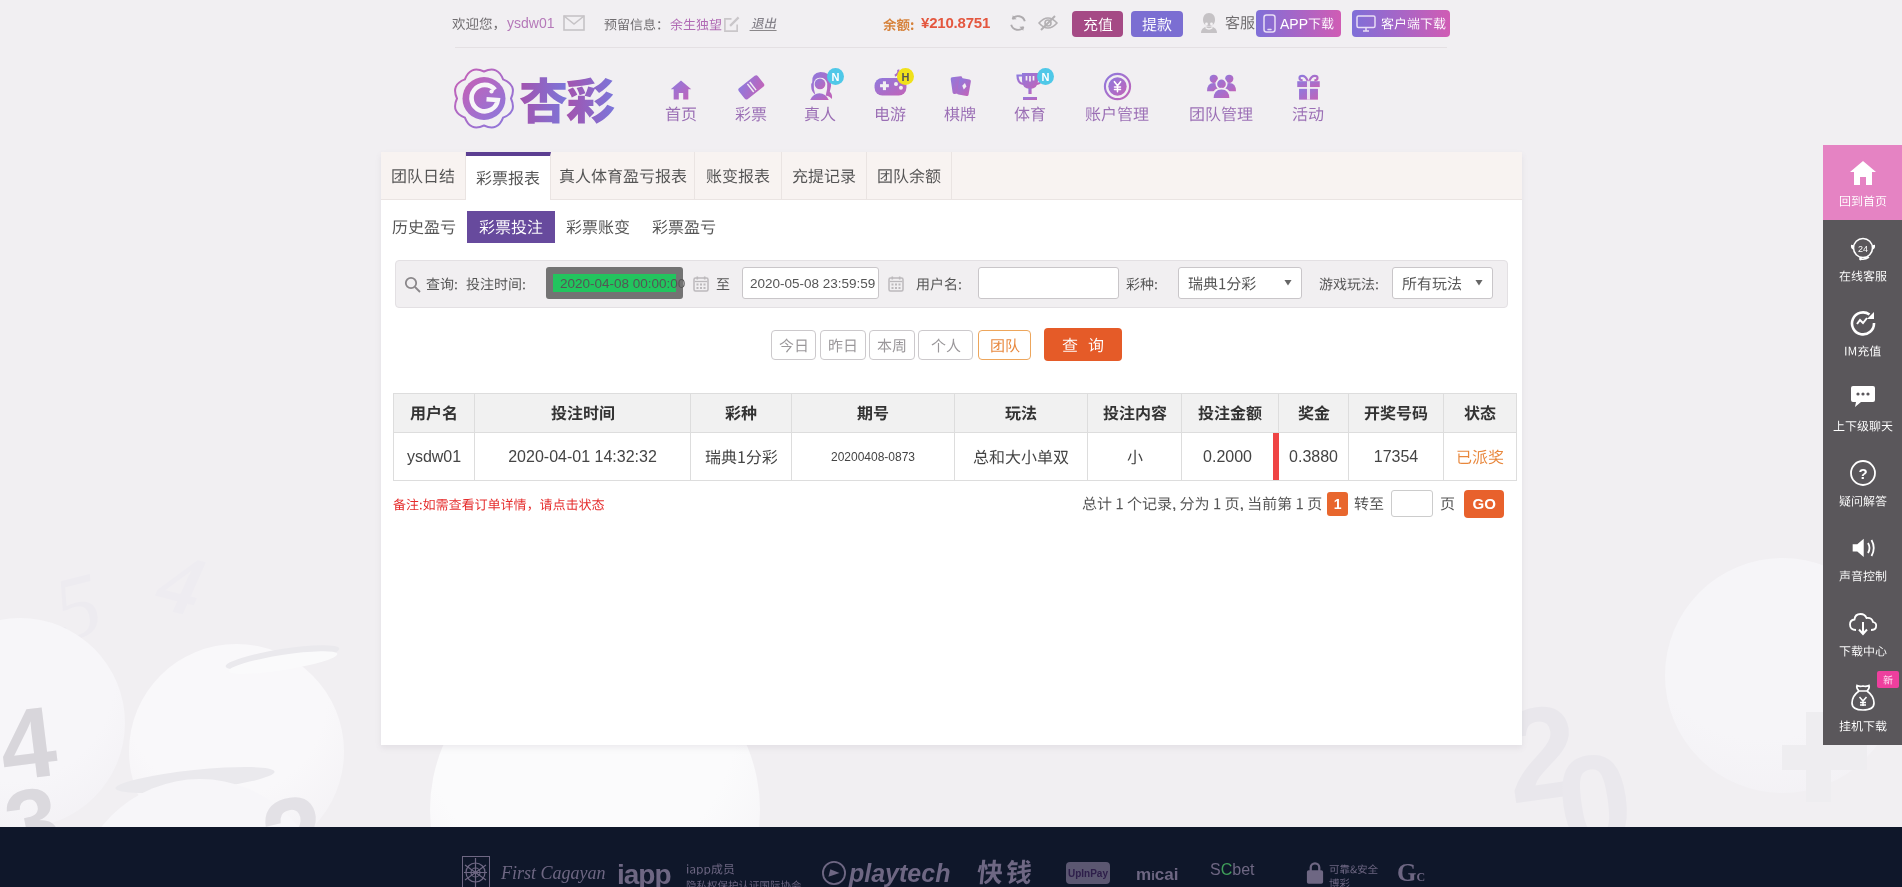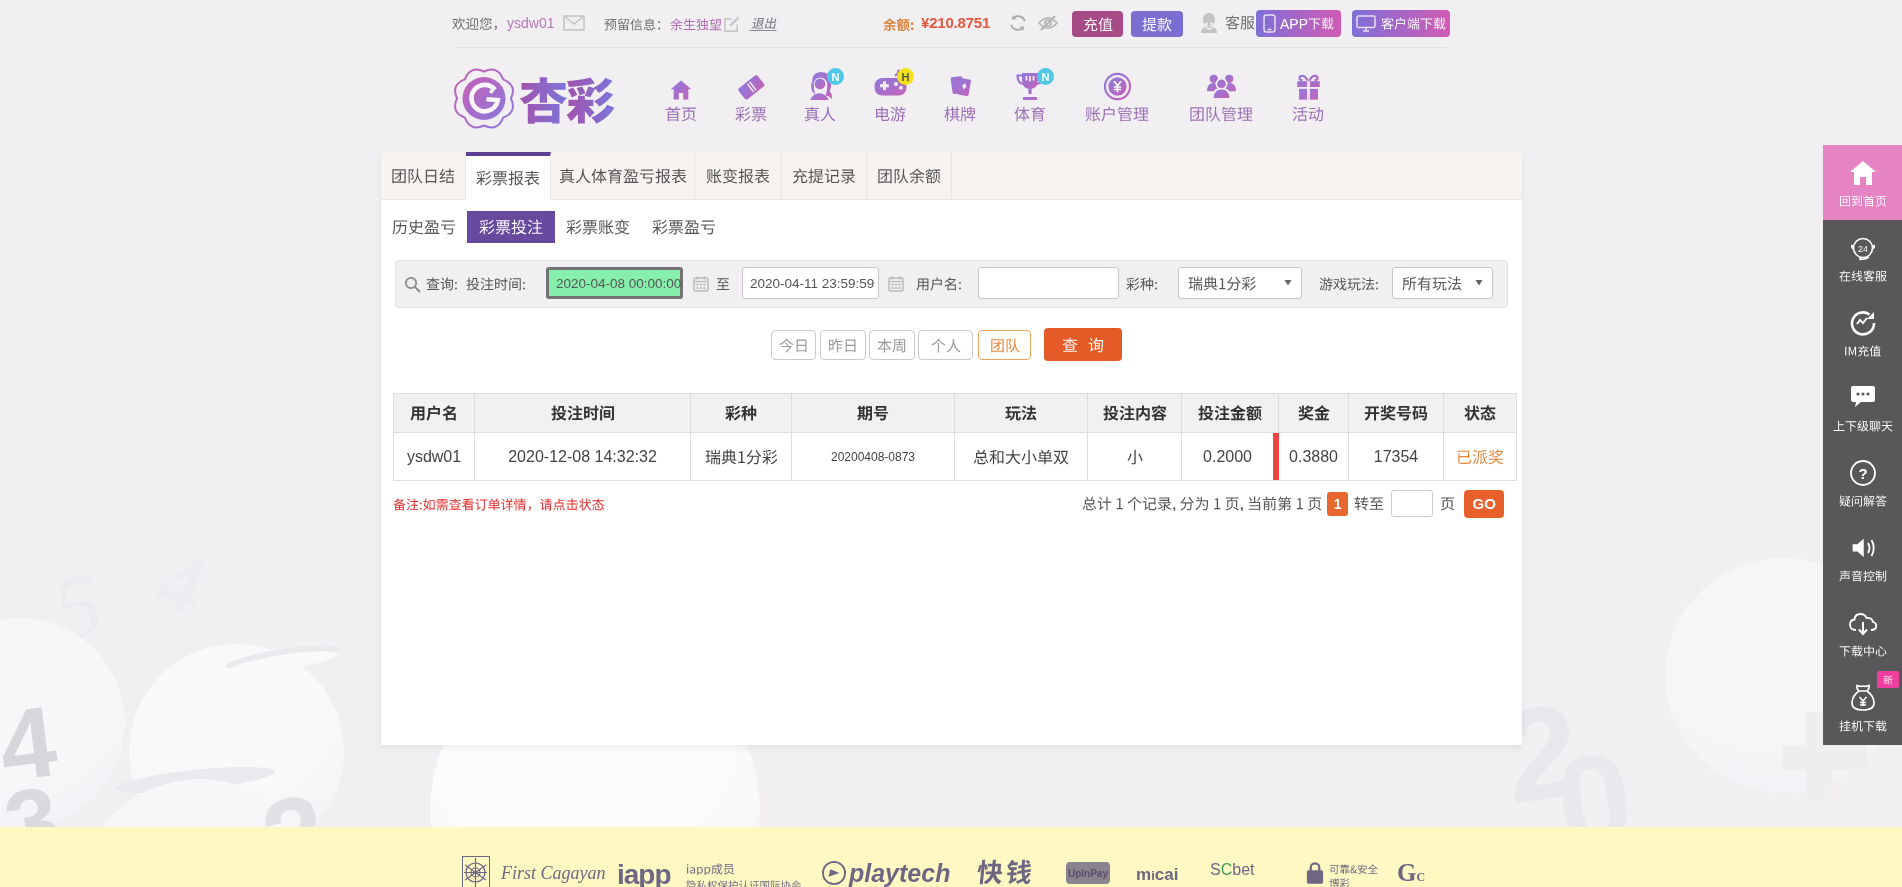--- a/index.html
+++ b/index.html
@@ -549,40 +549,40 @@
       <use href="#r64" x="1000"></use>
       <use href="#r65" x="2000"></use>
     </svg></div>
 <div class="a" style="left:466px;top:277px"><svg class="t" style="width:59.9px;height:14px;" viewBox="0 0 4278 1000" fill="#555">
       <use href="#r61" x="0"></use>
       <use href="#r62" x="1000"></use>
       <use href="#r66" x="2000"></use>
       <use href="#r67" x="3000"></use>
       <use href="#r65" x="4000"></use>
     </svg></div>
-<div class="a flex" style="left:546px;top:267px;width:137px;height:32px;background:#86efac;border:3px solid #737373;border-radius:3px;padding-left:7px">
+<div class="a flex" style="left:546px;top:267px;width:137px;height:32px;background:#22c55e;border:7px solid #737373;border-radius:3px;padding-left:7px">
     <span style="font-size:13.5px;color:#555;white-space:nowrap">2020-04-08 00:00:00</span>
   </div>
 <div class="a" style="left:693px;top:276px"><svg width="16" height="16" viewBox="0 0 16 16" fill="#bcb9bc">
       <rect x="1" y="2" width="14" height="13" rx="1.5" fill="none" stroke="#bcb9bc" stroke-width="1.5"></rect>
       <path d="M1.8 5.5 H14.2" stroke="#bcb9bc" stroke-width="1.3"></path>
       <rect x="3.5" y="0.5" width="1.6" height="3"></rect>
       <rect x="10.9" y="0.5" width="1.6" height="3"></rect>
       <rect x="3.5" y="7.5" width="2" height="2"></rect>
       <rect x="7" y="7.5" width="2" height="2"></rect>
       <rect x="10.5" y="7.5" width="2" height="2"></rect>
       <rect x="3.5" y="11" width="2" height="2"></rect>
       <rect x="7" y="11" width="2" height="2"></rect>
       <rect x="10.5" y="11" width="2" height="2"></rect>
     </svg></div>
 <div class="a" style="left:716px;top:277px"><svg class="t" style="width:14.0px;height:14px;" viewBox="0 0 1000 1000" fill="#555">
       <use href="#r68" x="0"></use>
     </svg></div>
 <div class="a flex" style="left:742px;top:267px;width:137px;height:32px;background:#fff;border:1px solid #c9c6c9;border-radius:3px;padding-left:7px">
-    <span style="font-size:13.5px;color:#555;white-space:nowrap">2020-04-11 23:59:59</span>
+    <span style="font-size:13.5px;color:#555;white-space:nowrap">2020-05-08 23:59:59</span>
   </div>
 <div class="a" style="left:888px;top:276px"><svg width="16" height="16" viewBox="0 0 16 16" fill="#bcb9bc">
       <rect x="1" y="2" width="14" height="13" rx="1.5" fill="none" stroke="#bcb9bc" stroke-width="1.5"></rect>
       <path d="M1.8 5.5 H14.2" stroke="#bcb9bc" stroke-width="1.3"></path>
       <rect x="3.5" y="0.5" width="1.6" height="3"></rect>
       <rect x="10.9" y="0.5" width="1.6" height="3"></rect>
       <rect x="3.5" y="7.5" width="2" height="2"></rect>
       <rect x="7" y="7.5" width="2" height="2"></rect>
       <rect x="10.5" y="7.5" width="2" height="2"></rect>
       <rect x="3.5" y="11" width="2" height="2"></rect>
@@ -736,21 +736,21 @@
         <use href="#b111" x="0"></use>
         <use href="#b112" x="1000"></use>
       </svg>
     </div>
   </div>
 <div class="a flex" style="left:393px;top:433px;height:48px;background:#fff;border:1px solid #ddd;border-top:none;border-right:none">
     <div class="btn" style="width:81px;border-right:1px solid #ddd;border-radius:0;height:100%">
       <span style="font-size:16px;color:#444">ysdw01</span>
     </div>
     <div class="btn" style="width:216px;border-right:1px solid #ddd;border-radius:0;height:100%">
-      <span style="font-size:16px;color:#444">2020-12-08 14:32:32</span>
+      <span style="font-size:16px;color:#444">2020-04-01 14:32:32</span>
     </div>
     <div class="btn" style="width:101px;border-right:1px solid #ddd;border-radius:0;height:100%">
       <svg class="t" style="width:72.9px;height:16px;" viewBox="0 0 4555 1000" fill="#444">
         <use href="#r72" x="0"></use>
         <use href="#r73" x="1000"></use>
         <use href="#r74" x="2000"></use>
         <use href="#r75" x="2555"></use>
         <use href="#r32" x="3555"></use>
       </svg>
     </div>
@@ -973,21 +973,21 @@
         <use href="#r24" x="2000"></use>
         <use href="#r25" x="3000"></use>
       </svg>
     </div>
   </div>
 <div class="a btn" style="left:1877px;top:671px;width:22px;height:17px;background:#f0f;background:#ee3f9e;border-radius:2px">
     <svg class="t" style="width:10.0px;height:10px;" viewBox="0 0 1000 1000" fill="#fff">
       <use href="#r158" x="0"></use>
     </svg>
   </div>
-<div class="a" style="left:0;top:827px;width:1902px;height:60px;background:#fef9c3;overflow:hidden">
+<div class="a" style="left:0;top:827px;width:1902px;height:60px;background:#0f172a;overflow:hidden">
 <div class="a" style="left:462px;top:29px;width:28px;height:34px;border:1.5px solid #6e6783">
 <svg width="25" height="31" viewBox="0 0 25 31" fill="none" stroke="#6e6783" stroke-width="1.2">
         <circle cx="12.5" cy="15.5" r="9.5"></circle>
         <circle cx="12.5" cy="15.5" r="4.5"></circle>
         <path d="M12.5 15.5 L12.5 1 M12.5 15.5 L23 8 M12.5 15.5 L24 15.5 M12.5 15.5 L23 23 M12.5 15.5 L2 8 M12.5 15.5 L1 15.5 M12.5 15.5 L2 23 M12.5 15.5 L12.5 30"></path>
       </svg></div>
 <div class="a" style="left:501px;top:36px;font-family:'Liberation Serif',serif;font-style:italic;font-size:18px;color:#6e6783">First Cagayan</div>
 <div class="a" style="left:617px;top:32px;font-size:28px;font-weight:bold;color:#6e6783;letter-spacing:-1px">iapp</div>
 <div class="a" style="left:686px;top:34px"><svg class="t" style="width:48.9px;height:12px;" viewBox="0 0 4078 1000" fill="#6e6783">
         <use href="#r159" x="0"></use>

